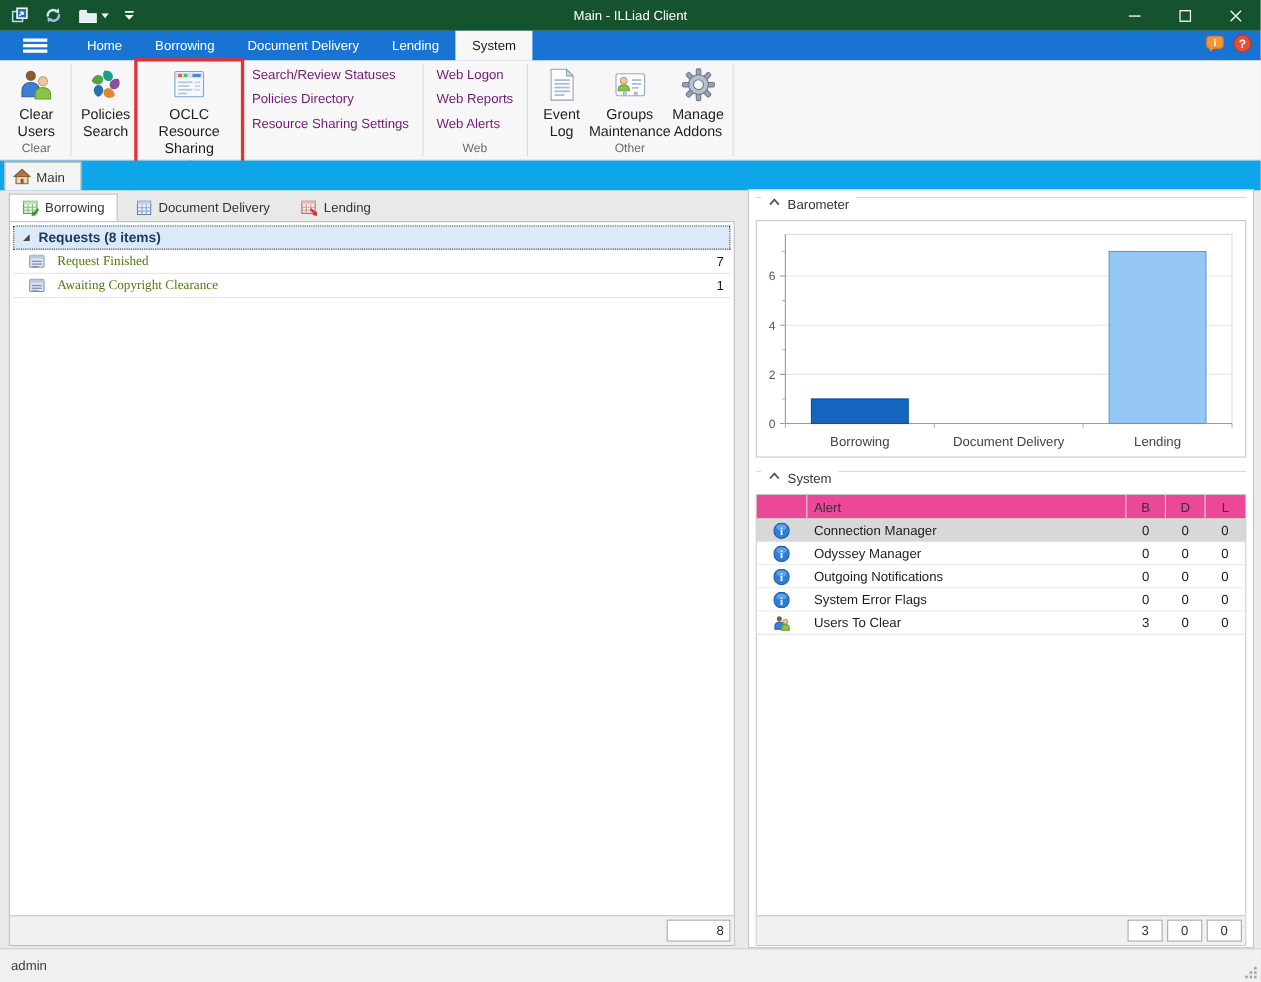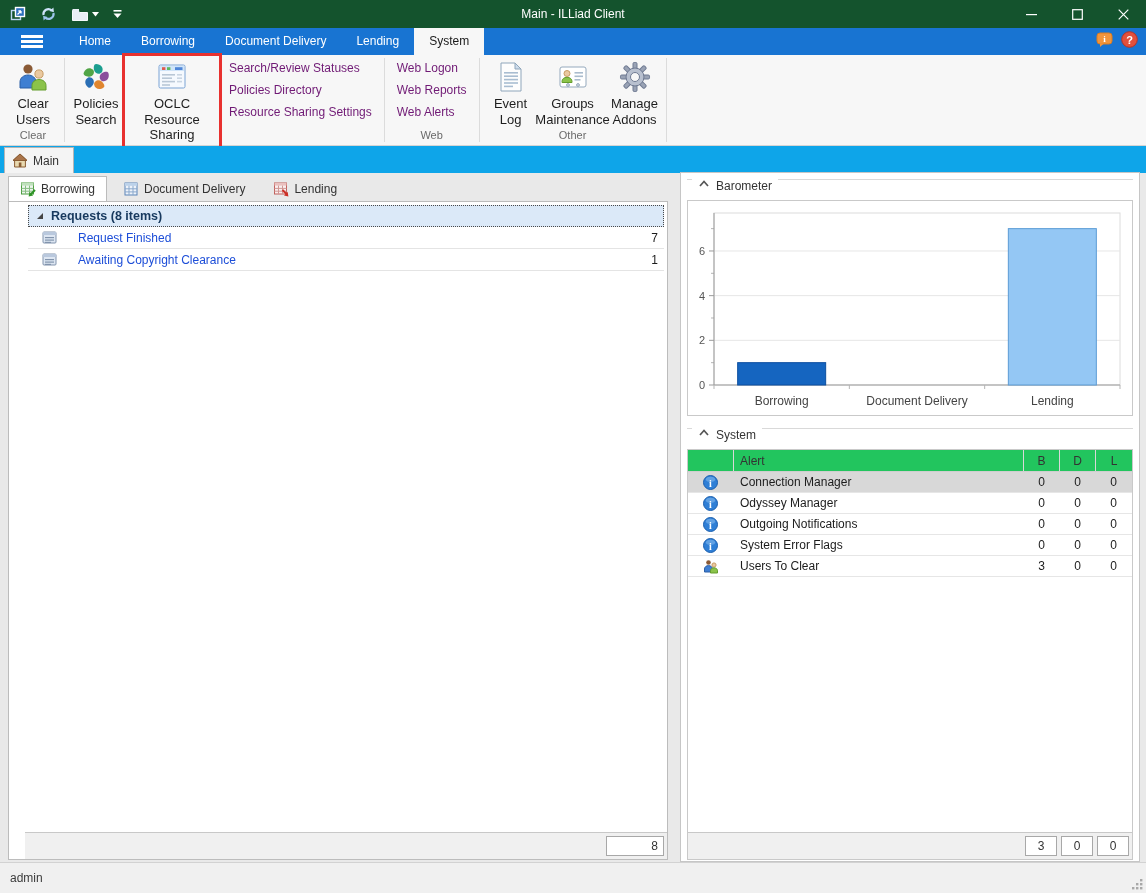--- a/index.html
+++ b/index.html
@@ -43,47 +43,47 @@
   .doc-tab { position:absolute; left:4px; bottom:0; height:26px; background:#f4f4f4;
     border:1px solid #b5b5b5; border-bottom:none; display:flex; align-items:center; gap:5px;
     padding:0 14px 0 7px; font-size:12px; color:#333; }
   
   #left-panel { position:absolute; left:8px; top:176px; width:660px; height:684px; }
   .subtabs { height:25px; display:flex; position:relative; z-index:2; }
   .ltab { display:flex; align-items:center; gap:5px; padding:0 11px; font-size:12px; color:#333;
     border:1px solid transparent; border-bottom:none; margin-right:4px; }
   .ltab.active { background:#fff; border-color:#bcbcbc; }
   .lcontent { position:absolute; left:0; top:25px; right:0; bottom:0; background:#fff;
-    border:1px solid #bcbcbc; display:flex; flex-direction:column;padding-left:16px; }
+    border:1px solid #bcbcbc; display:flex; flex-direction:column; }
   .req-header { margin:3px 3px 0 3px; height:22px; background:#dbe9f8; border:1px dotted #4a4a4a;
     display:flex; align-items:center; gap:8px; padding:0 8px; font-weight:bold; font-size:12.5px; color:#17395e; }
   .tri { width:0; height:0; border-bottom:6px solid #444; border-left:6px solid transparent; }
   #request-rows { margin:0 3px; }
   .req-row { height:22px; display:flex; align-items:center; border-bottom:1px solid #e4e4e4; }
   .req-ico { width:16px; margin-left:14px; display:flex; }
-  .req-label { margin-left:20px; flex:1; color:#1d4ed8; }
+  .req-label { margin-left:10px; flex:1; color:#4d7c0f;font-family:Liberation Serif, serif; }
   .req-count { width:40px; text-align:right; padding-right:6px; color:#1c1c1c; }
   .lspacer { flex:1; }
   .panel-footer { height:27px; background:#f0f0f0; border-top:1px solid #c8c8c8;
     display:flex; justify-content:flex-end; align-items:center; gap:4px; padding:0 3px; }
   .sum-box { width:58px; height:20px; background:#fff; border:1px solid #a8a8a8;
     text-align:right; padding:2px 5px; font-size:12px; color:#333; }
   .mini-box { width:32px; height:20px; background:#fff; border:1px solid #a8a8a8;
     text-align:center; padding-top:2px; font-size:12px; color:#333; }
   
   #right-panel { position:absolute; left:680px; top:172px; width:460px; height:690px; background:#fff;
     border:1px solid #c6c6c6; padding:4px 6px 0 6px; display:flex; flex-direction:column; }
   .gheader { display:flex; gap:6px; height:18px; margin:2px 0 3px; }
   .gline-s { width:5px; height:1px; background:#d9d9d9; }
   .gtitle { font-size:12px; color:#333; }
   .gline { flex:1; height:1px; background:#d9d9d9; }
   .chart-box { height:216px; border:1px solid #c9c9c9; background:#fff; }
   .gap { height:10px; }
   .system-box { flex:1; border:1px solid #c9c9c9; display:flex; flex-direction:column; margin-bottom:1px; }
-  .sys-header { display:flex; height:22px; background:#22c55e; border-bottom:1px solid #cfcfcf;
+  .sys-header { display:flex; height:22px; background:#ec4899; border-bottom:1px solid #cfcfcf;
     align-items:center; font-size:12px; color:#333; }
   .sc { border-right:1px solid #d8d8d8; height:100%; display:flex; align-items:center; }
   .c-icon { width:46px; justify-content:center; }
   .c-alert { flex:1; padding-left:6px; }
   .c-num { width:36px; justify-content:center; }
   .c-last { border-right:none; }
   .sys-row { display:flex; height:21px; border-bottom:1px solid #e6e6e6; align-items:center;
     font-size:12px; color:#1c1c1c; background:#fff; }
   .sys-row.selected { background:#d8d8d8; }
   .sys-row .sc { border-right:1px solid transparent; }

